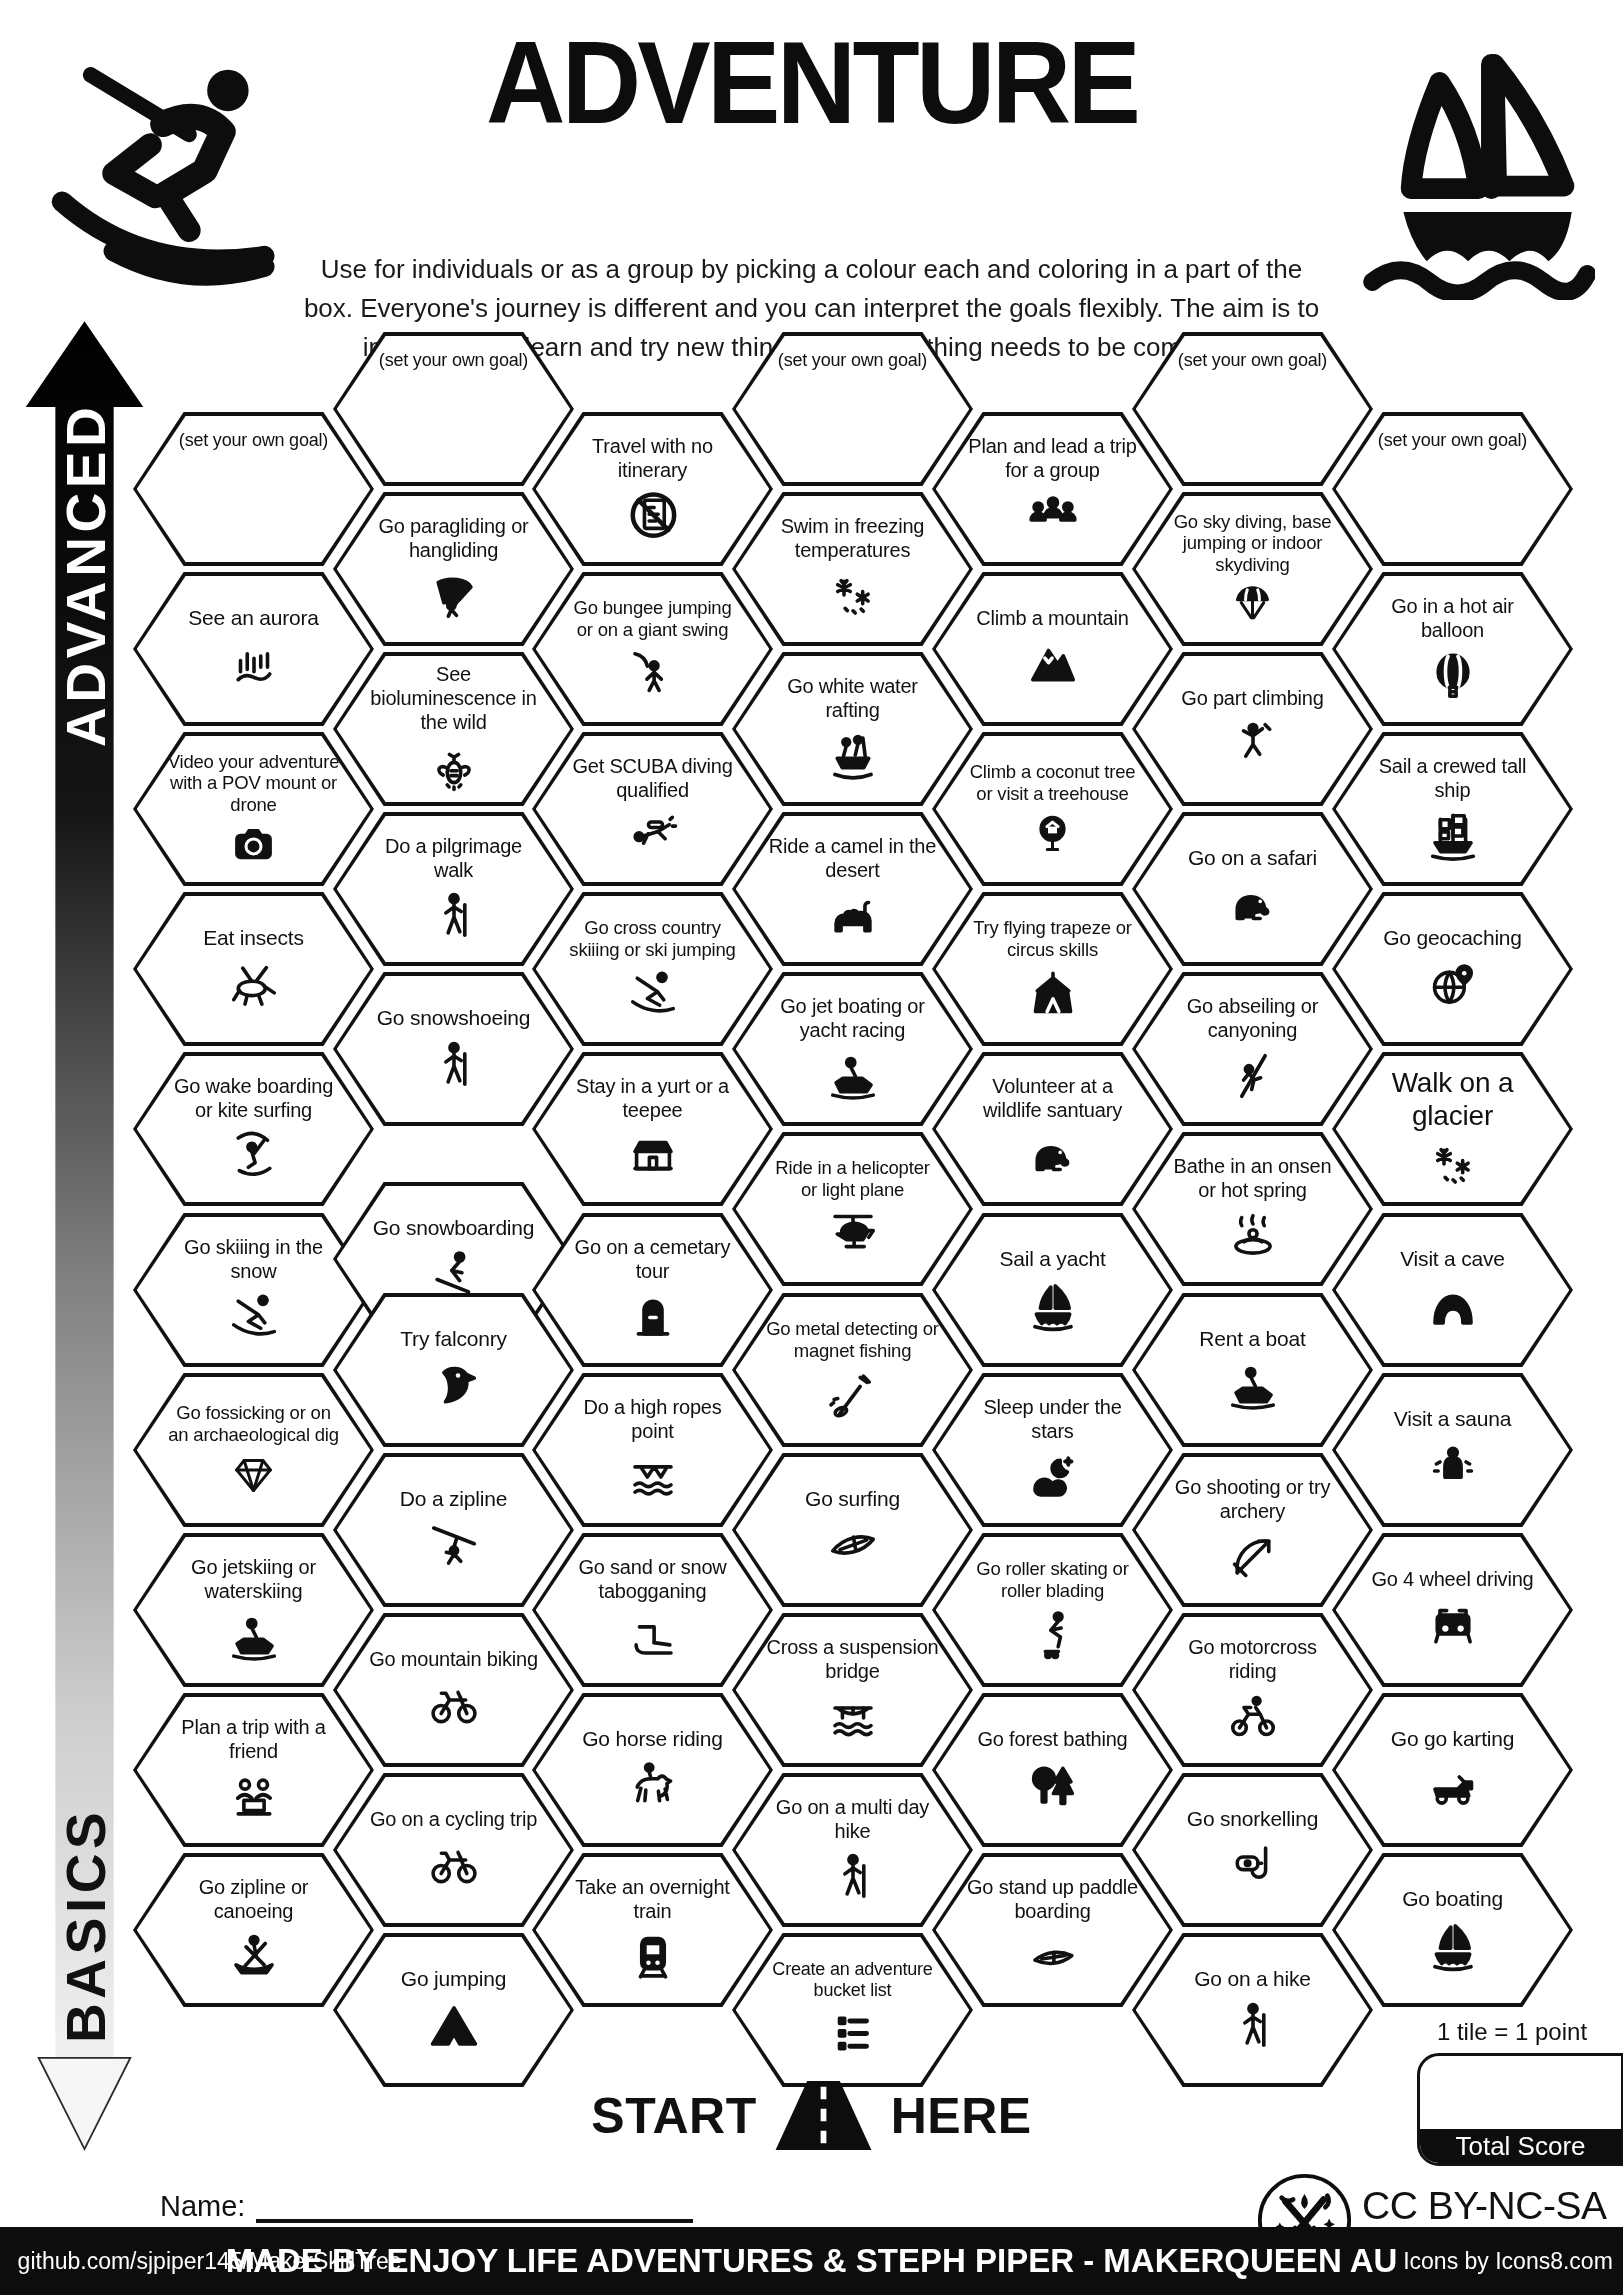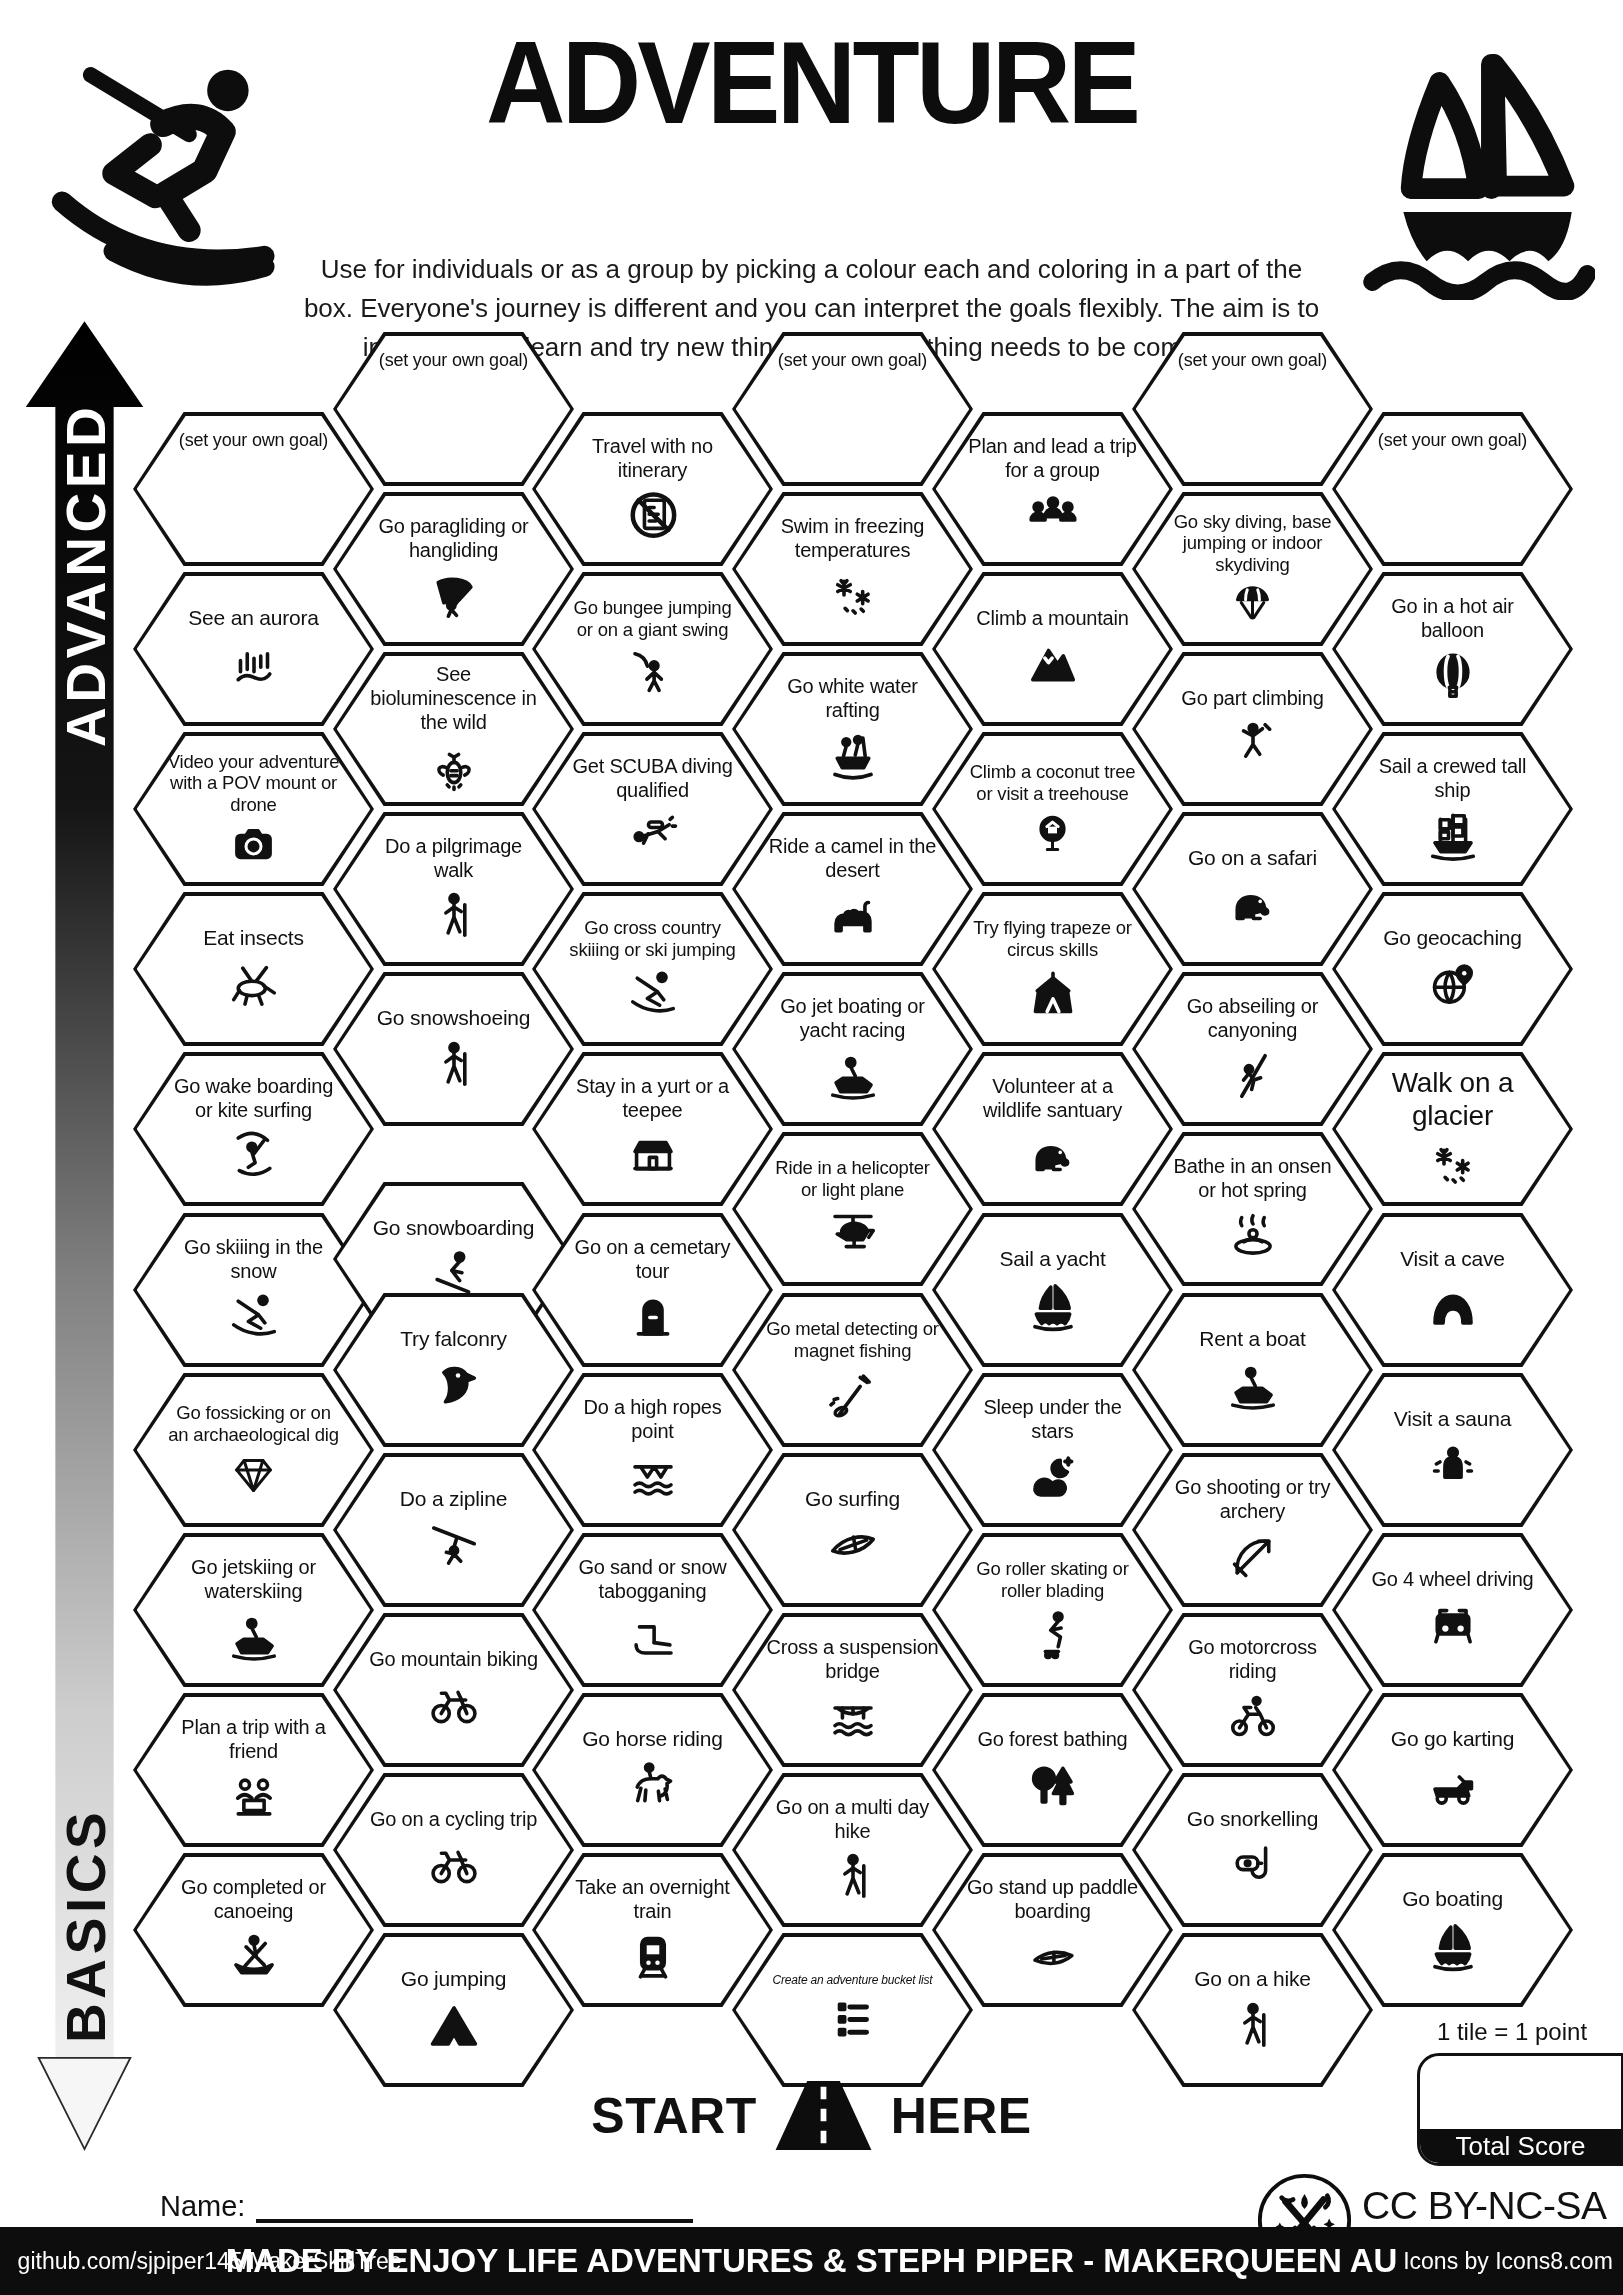--- a/index.html
+++ b/index.html
@@ -185,21 +185,21 @@
             <circle cx="16" cy="6.5" r="2"></circle>
             <path d="M4.8 12.5q3-3 6.2 0M13 12.5q3-3 6.2 0"></path>
             <rect x="7.5" y="13.5" width="9" height="4.5"></rect>
             <path d="M5 19.5h14"></path>
           </svg>
         </div>
       </div>
       <div class="hex" style="left: 133px; top: 1853px;">
         <div class="hex-border"></div>
         <div class="hex-inner">
-          <div class="hex-label" style="font-size: 20px;">Go completed or canoeing</div>
+          <div class="hex-label" style="font-size: 20px;">Go zipline or canoeing</div>
           <svg viewBox="0 0 24 24" width="54" height="54" fill="none" stroke="#111" stroke-width="1.6" stroke-linecap="round" stroke-linejoin="round">
             <circle cx="12" cy="4.6" r="1.7" fill="#111"></circle>
             <path d="M12 6.6l1 5M8.5 7.5l8 8M17 6l-9 10"></path>
             <path d="M4 15.5q8 4 16 0l-2.5 3.5h-11z" fill="#111"></path>
           </svg>
         </div>
       </div>
       <div class="hex" style="left: 333px; top: 332px;">
         <div class="hex-border"></div>
         <div class="hex-inner goal">
@@ -534,21 +534,21 @@
           <svg viewBox="0 0 24 24" width="54" height="54" fill="none" stroke="#111" stroke-width="1.6" stroke-linecap="round" stroke-linejoin="round">
             <circle cx="12" cy="4.3" r="1.8" fill="#111"></circle>
             <path d="M12 6.5v6l-2.6 7M12 12.5l2.6 6.5M12 8l-3.6 2.6M12 8l3.2 2"></path>
             <path d="M16.8 7v13.5"></path>
           </svg>
         </div>
       </div>
       <div class="hex" style="left: 732px; top: 1933px;">
         <div class="hex-border"></div>
         <div class="hex-inner">
-          <div class="hex-label" style="font-size: 12px; font-style: italic;">Create an adventure bucket list</div>
+          <div class="hex-label" style="font-size: 18px;">Create an adventure bucket list</div>
           <svg viewBox="0 0 24 24" width="54" height="54" fill="none" stroke="#111" stroke-width="1.6" stroke-linecap="round" stroke-linejoin="round">
             <rect x="6" y="5" width="2.3" height="2.3" fill="#111"></rect>
             <rect x="6" y="10.6" width="2.3" height="2.3" fill="#111"></rect>
             <rect x="6" y="16.2" width="2.3" height="2.3" fill="#111"></rect>
             <path d="M10.6 6.2h7.4M10.6 11.8h7.4M10.6 17.4h7.4" stroke-width="2.2"></path>
           </svg>
         </div>
       </div>
       <div class="hex" style="left: 932px; top: 412px;">
         <div class="hex-border"></div>

